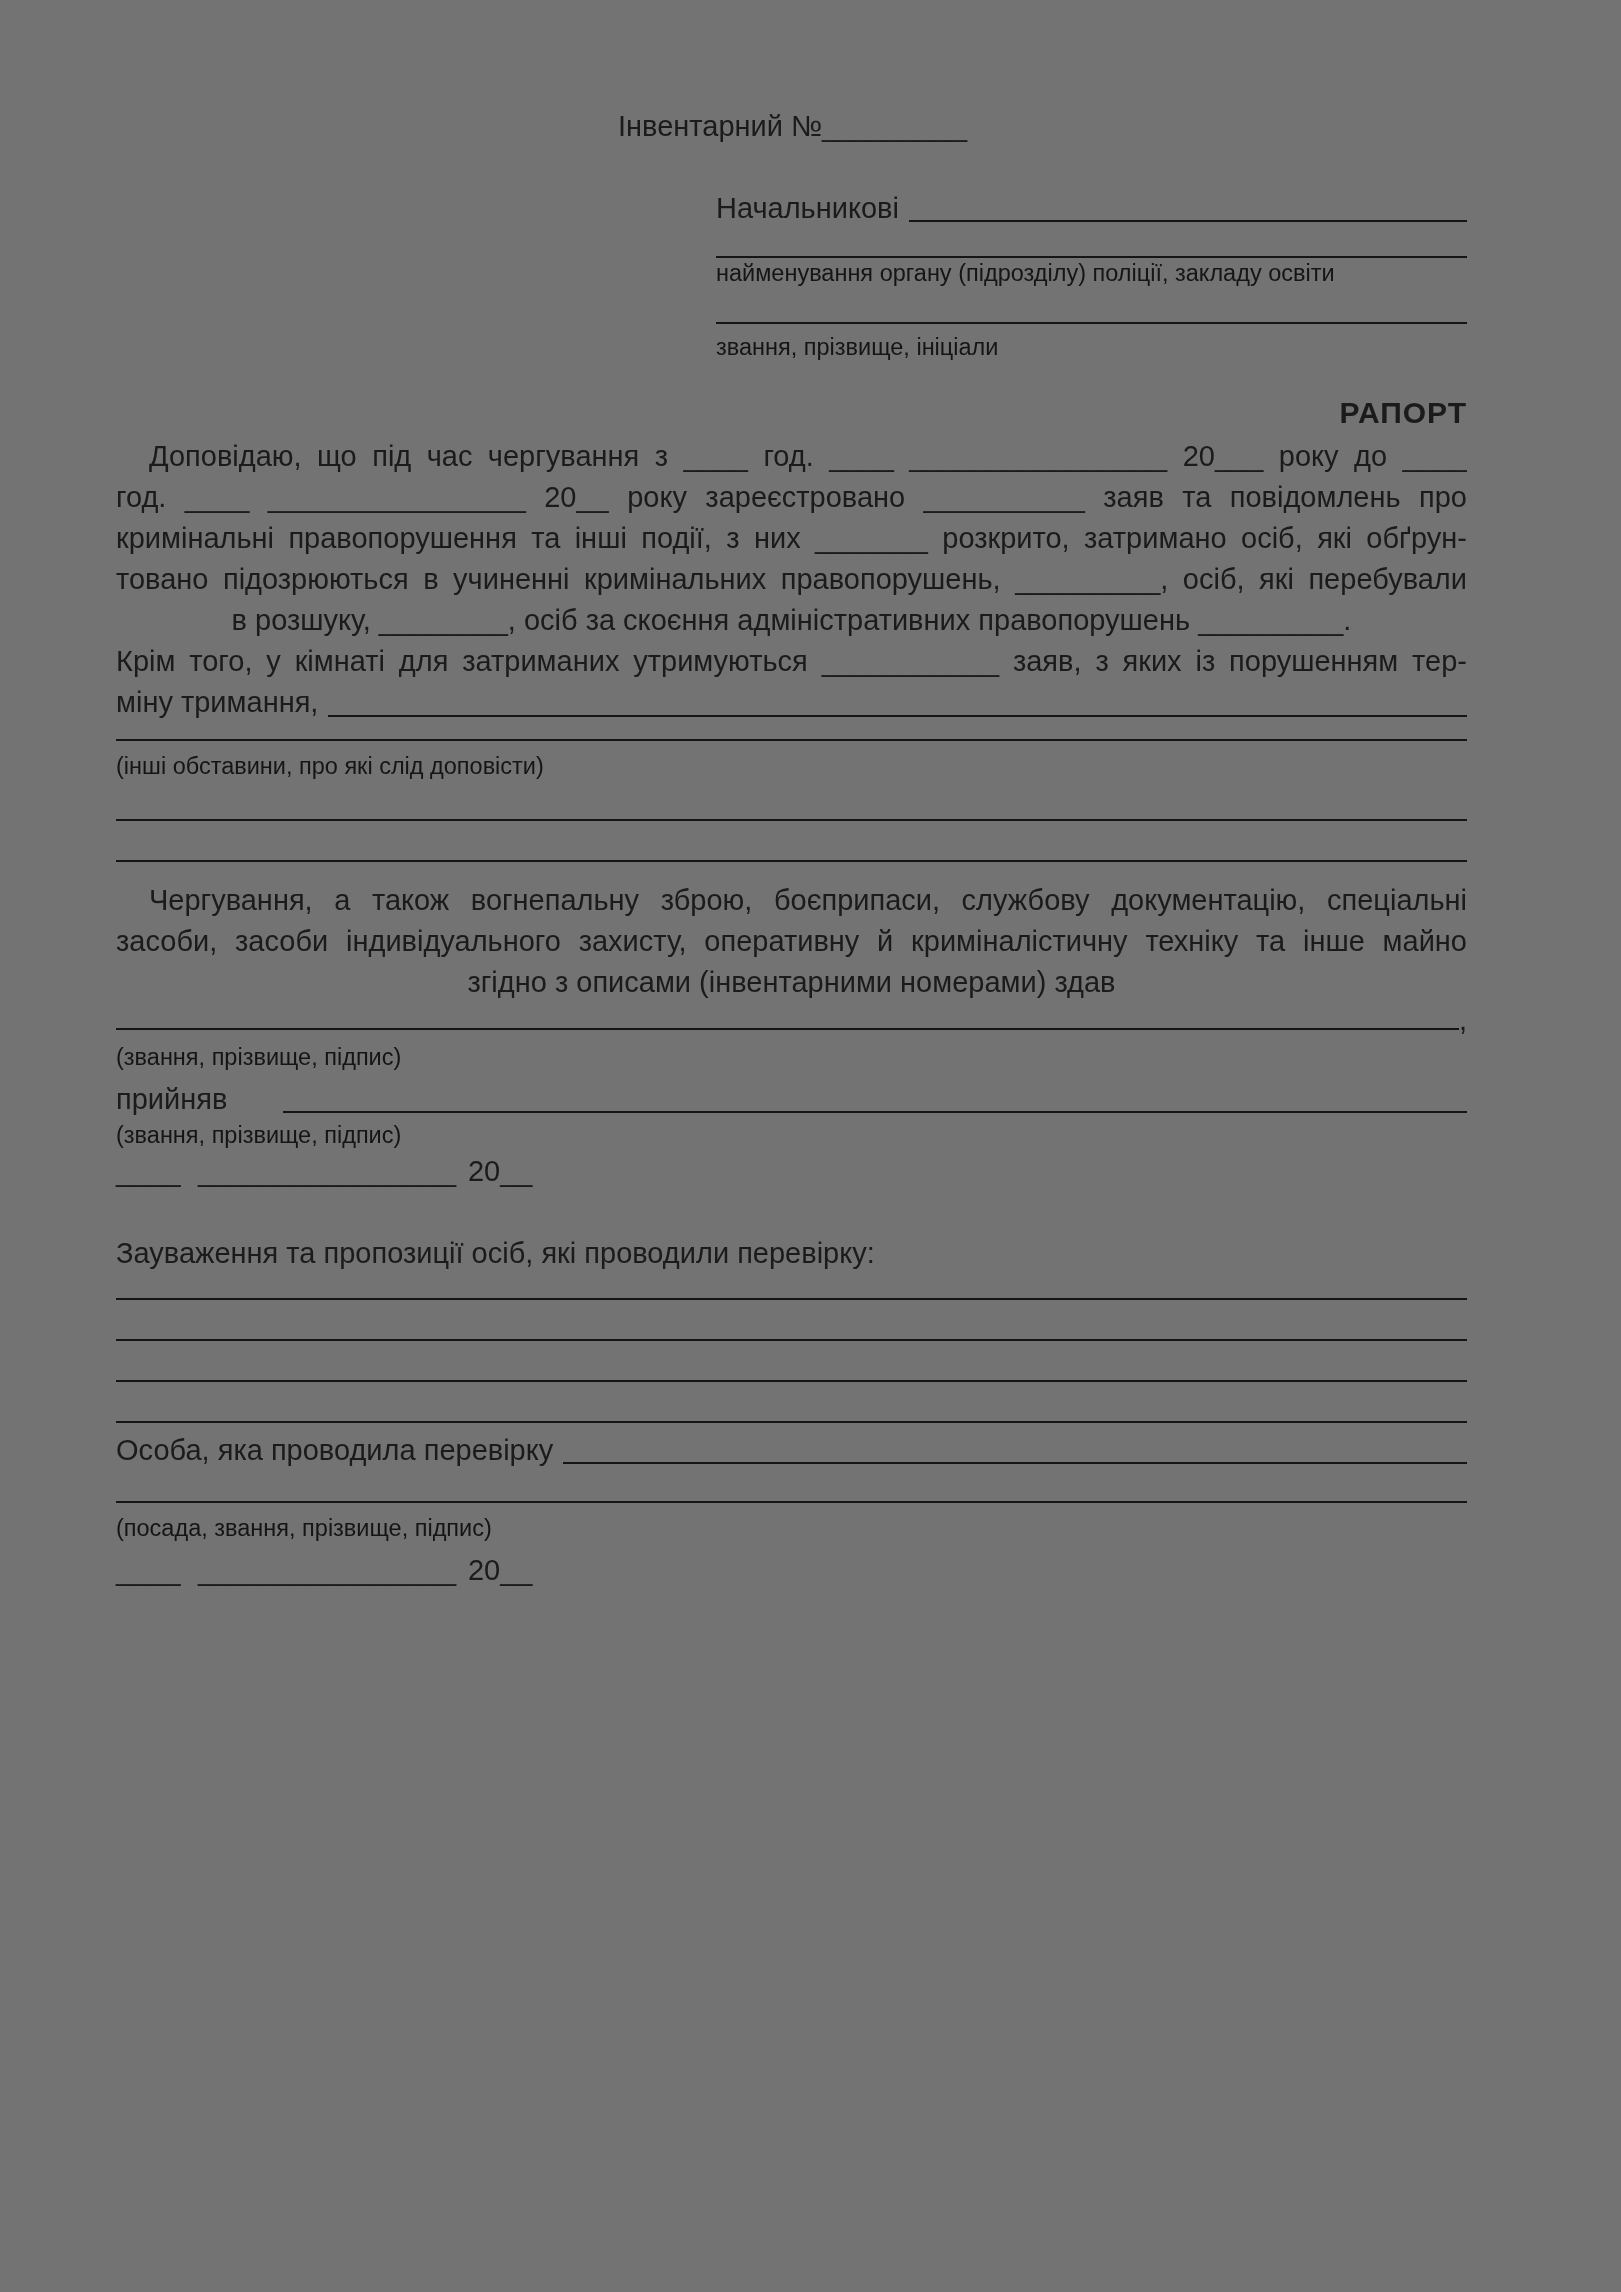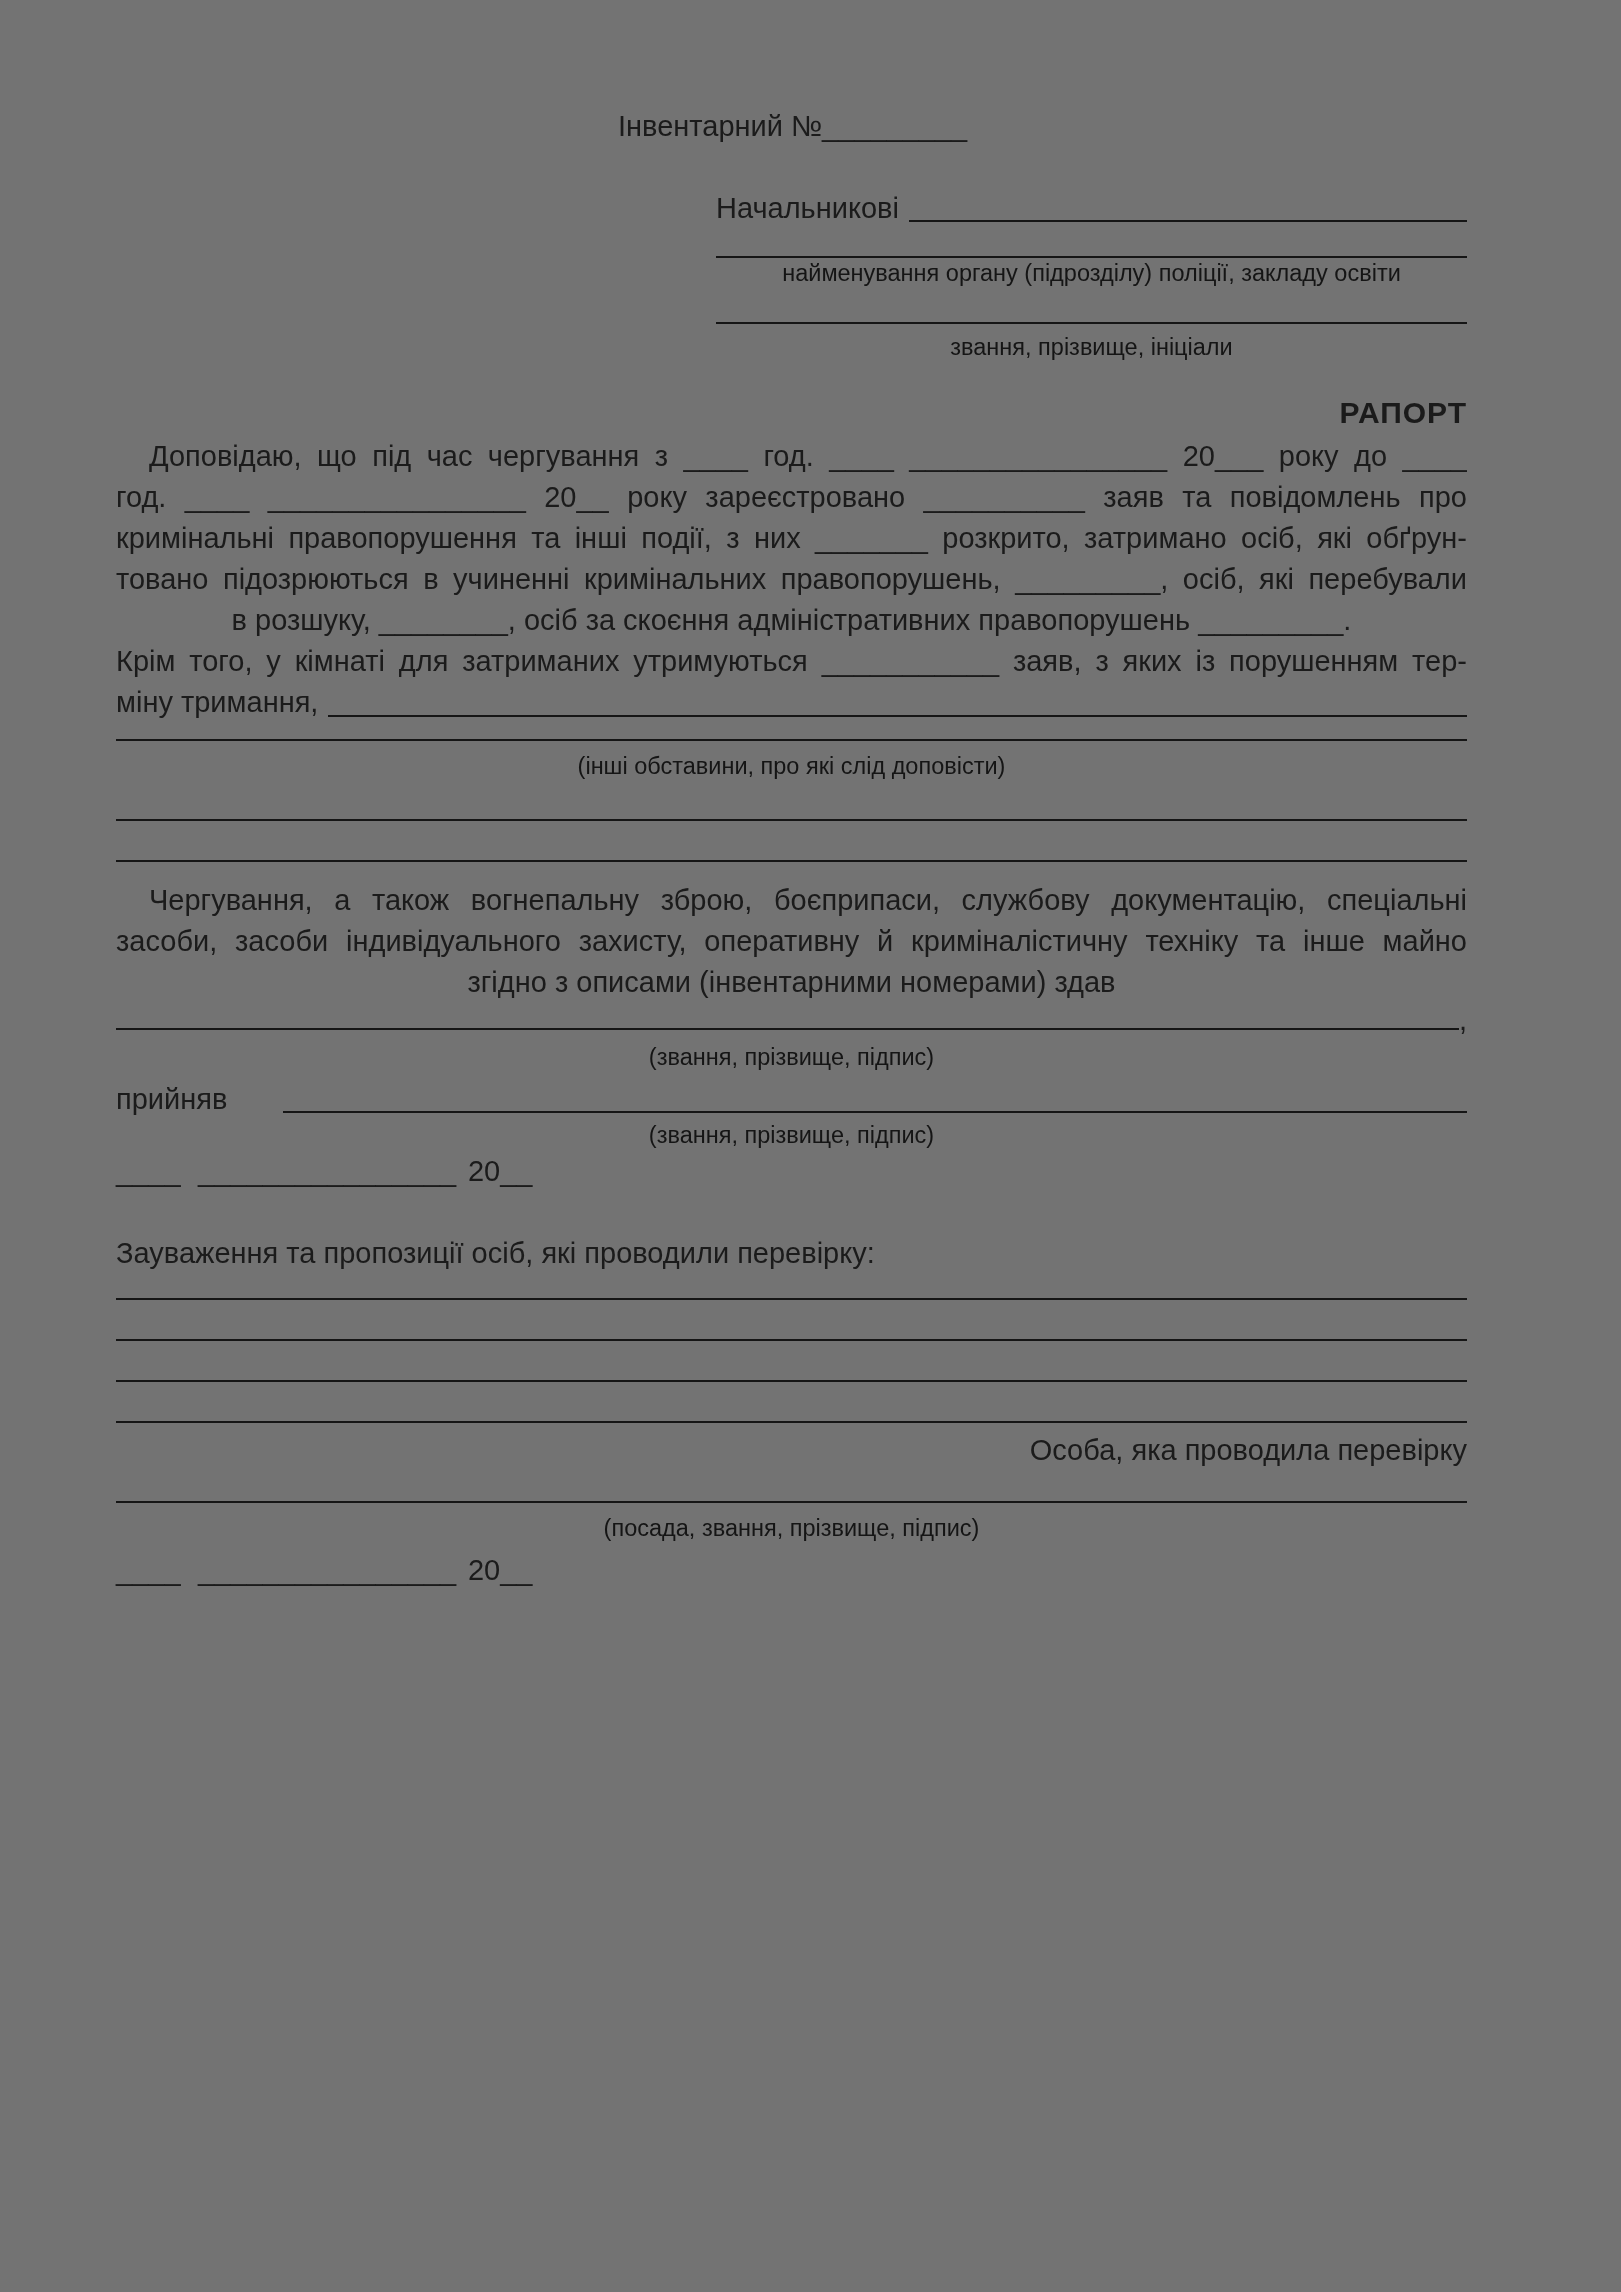--- a/index.html
+++ b/index.html
@@ -10,21 +10,21 @@
     font-size:29px;line-height:41px;
     padding:106px 154px 0 116px;
     overflow:hidden;
   }
   .inv-line{margin-left:502px;height:41px;white-space:nowrap;}
   .addr-block{margin-left:600px;margin-top:41px;}
   .row{display:flex;align-items:flex-end;height:41px;}
   .row .label{white-space:nowrap;}
   .fill{flex:1;border-bottom:2px solid #151515;margin-bottom:6.9px;margin-left:9.8px;}
   .rule{border-bottom:2px solid #151515;height:0;}
-  .caption{font-size:23.5px;line-height:31px;text-align:center;color:#151515;}
+  .caption{font-size:23.5px;line-height:31px;text-align:left;color:#151515;}
   .mt28{margin-top:27.4px;}
   .mt34{margin-top:33px;}
   .mt8{margin-top:7.8px;}
   .title{margin-top:27.4px;height:43px;line-height:43px;text-align:right;
          font-weight:bold;font-size:30px;letter-spacing:1px;}
   .para{margin-top:2.9px;}
   .jl{height:41px;overflow:hidden;text-align:justify;text-align-last:justify;}
   .pl{height:41px;overflow:hidden;text-align:center;}
   .ind{text-indent:33px;}
   .rule-other1{margin-top:15.7px;}
@@ -37,21 +37,21 @@
   .sign-row .comma{line-height:23.5px;}
   .cap-sign1{margin-top:9.8px;}
   .accept-row{margin-top:5.9px;gap:46px;}
   .cap-sign2{margin-top:0;}
   .date-row{margin-top:0;height:41px;white-space:nowrap;}
   .date-row .sp1{display:inline-block;width:17.6px;}
   .date-row .sp2{display:inline-block;width:11.8px;}
   .remarks-title{margin-top:41px;height:41px;}
   .rule-r1{margin-top:23.5px;}
   .rule-r{margin-top:39px;}
-  .osoba-row{margin-top:7.8px;flex-direction:column;}
+  .osoba-row{margin-top:7.8px;}
   .rule-insp{margin-top:30px;}
   .cap-insp{margin-top:9.8px;}
   .date-row2{margin-top:5.9px;}
 </style>
 </head>
 <body>
 
 <div class="page">
 
   <div class="inv-line">

